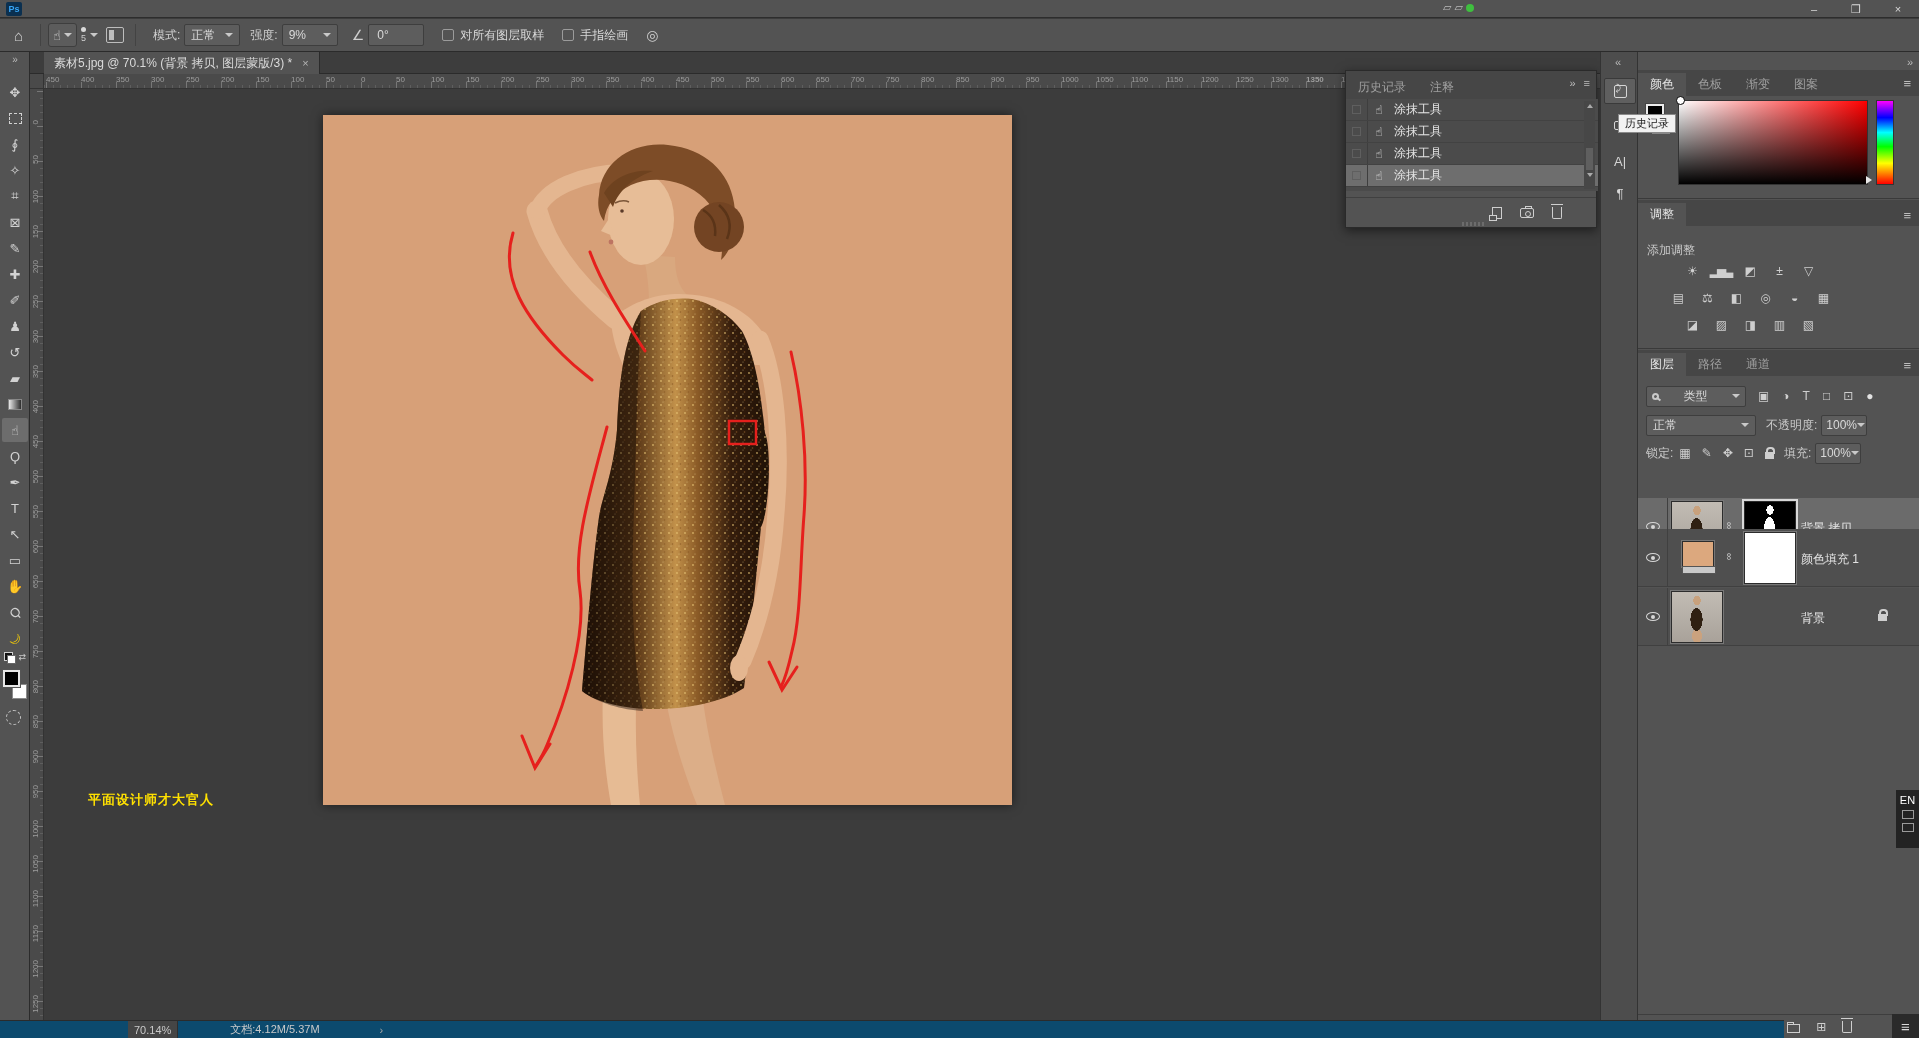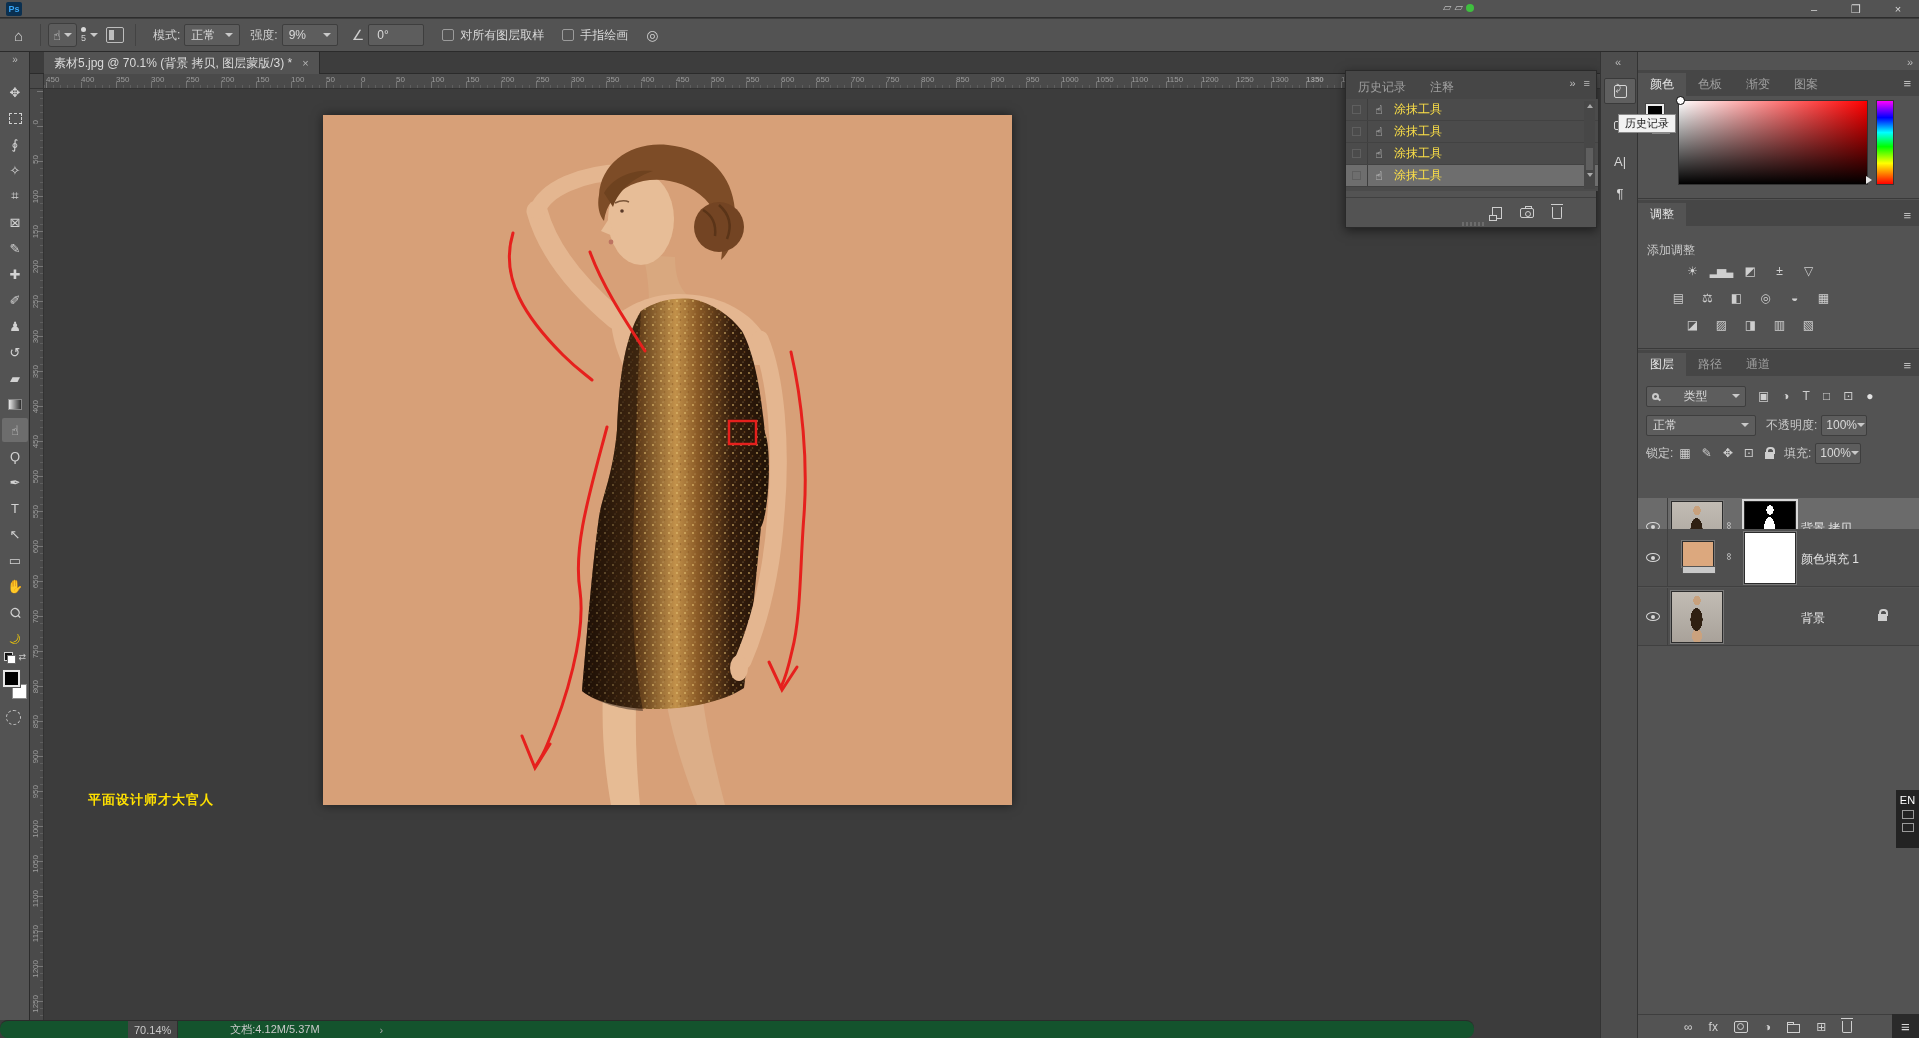--- a/index.html
+++ b/index.html
@@ -78,21 +78,21 @@
   .history{position:absolute;left:1345px;top:70px;width:252px;height:158px;background:#535353;border:1px solid #2a2a2a;box-shadow:0 3px 10px rgba(0,0,0,.5);}
   .hist-tabs{position:relative;height:28px;background:#464646;display:flex;align-items:flex-end;}
   .hist-tab{height:24px;padding:0 12px;display:flex;align-items:center;font-size:12px;color:#9f9f9f;}
   .hist-head-icons{position:absolute;right:6px;top:6px;display:flex;gap:8px;color:#bdbdbd;font-size:11px;align-items:center;}
   .hist-list{position:absolute;left:0;top:28px;width:252px;height:92px;background:#4b4b4b;}
   .hist-row{position:relative;height:22px;display:flex;align-items:center;border-bottom:1px solid #424242;}
   .hist-row.selected{background:#6e6e6e;}
   .hist-well{width:22px;height:100%;border-right:1px solid #3e3e3e;display:flex;align-items:center;justify-content:center;}
   .hist-well i{width:9px;height:9px;border:1px solid #5f5f5f;display:block;}
   .hist-ic{width:22px;text-align:center;font-size:12px;color:#e0e0e0;}
-  .hist-label{font-size:12px;color:#fde047;margin-left:4px;}
+  .hist-label{font-size:12px;color:#e5e5e5;margin-left:4px;}
   .hist-scroll{position:absolute;right:1px;top:30px;width:11px;height:88px;background:#474747;}
   .tri-up{width:0;height:0;border-left:3px solid transparent;border-right:3px solid transparent;border-bottom:4px solid #aaa;margin:3px auto;}
   .tri-dn{width:0;height:0;border-left:3px solid transparent;border-right:3px solid transparent;border-top:4px solid #aaa;margin:3px auto;}
   .hist-thumb{width:7px;height:22px;background:#5f5f5f;margin:40px auto 0;}
   .hist-footer{position:absolute;left:0;bottom:0;width:100%;height:30px;background:#535353;border-top:1px solid #404040;display:flex;align-items:center;justify-content:flex-end;gap:18px;padding-right:34px;}
   .hist-grip{position:absolute;left:116px;bottom:1px;width:22px;height:4px;background:repeating-linear-gradient(90deg,#6c6c6c 0 2px,transparent 2px 4px);}
 
   
   .tooltip{position:absolute;left:1618px;top:114px;background:#f2f2f2;color:#1c1c1c;border:1px solid #8a8a8a;font-size:11px;padding:1px 6px;z-index:50;white-space:nowrap;}
 
@@ -177,21 +177,21 @@
   .m-camera::before{content:"";position:absolute;top:-3px;left:4px;width:5px;height:2px;border:1px solid #cfcfcf;border-bottom:none;}
   .m-camera::after{content:"";position:absolute;left:4px;top:2px;width:4px;height:4px;border:1px solid #cfcfcf;border-radius:50%;}
   .m-doc{width:10px;height:12px;border:1px solid #cfcfcf;position:relative;}
   .m-doc::after{content:"";position:absolute;left:-4px;bottom:-3px;width:6px;height:4px;border:1px solid #cfcfcf;background:#535353;}
   .m-maskadd{width:14px;height:12px;border:1px solid #cfcfcf;border-radius:2px;display:flex;align-items:center;justify-content:center;}
   .m-maskadd::after{content:"";width:5px;height:5px;border:1px solid #cfcfcf;border-radius:50%;}
   .m-folder{width:13px;height:9px;border:1px solid #cfcfcf;position:relative;margin-top:3px;}
   .m-folder::before{content:"";position:absolute;top:-3px;left:-1px;width:5px;height:2px;border:1px solid #cfcfcf;border-bottom:none;}
 
   
-  .statusbar{position:absolute;left:0;top:1020px;width:1474px;height:18px;background:#14532d;border-top:1px solid #2b2b2b;display:flex;align-items:center;font-size:11px;color:#c9c9c9;border-radius:8px;}
+  .statusbar{position:absolute;left:0;top:1020px;width:1784px;height:18px;background:#0c4a6e;border-top:1px solid #2b2b2b;display:flex;align-items:center;font-size:11px;color:#c9c9c9;}
   .sb-zoom{margin-left:128px;padding:0 6px;border-right:1px solid #2e2e2e;height:100%;display:flex;align-items:center;background:#454545;}
   .sb-doc{margin-left:52px;}
   .sb-chev{margin-left:60px;color:#a9a9a9;}
 
   
   .langbar{position:absolute;left:1896px;top:790px;width:23px;height:58px;background:#232323;display:flex;flex-direction:column;align-items:center;gap:4px;padding-top:4px;z-index:40;}
   .langbar .en{color:#fff;font-size:11px;}
   .langbar .kb{width:12px;height:9px;border:1px solid #9a9a9a;}
   .oshamburger{position:absolute;left:1892px;top:1014px;width:27px;height:24px;background:#2a2a2a;color:#d9d9d9;display:flex;align-items:center;justify-content:center;font-size:15px;z-index:40;}
 </style>

